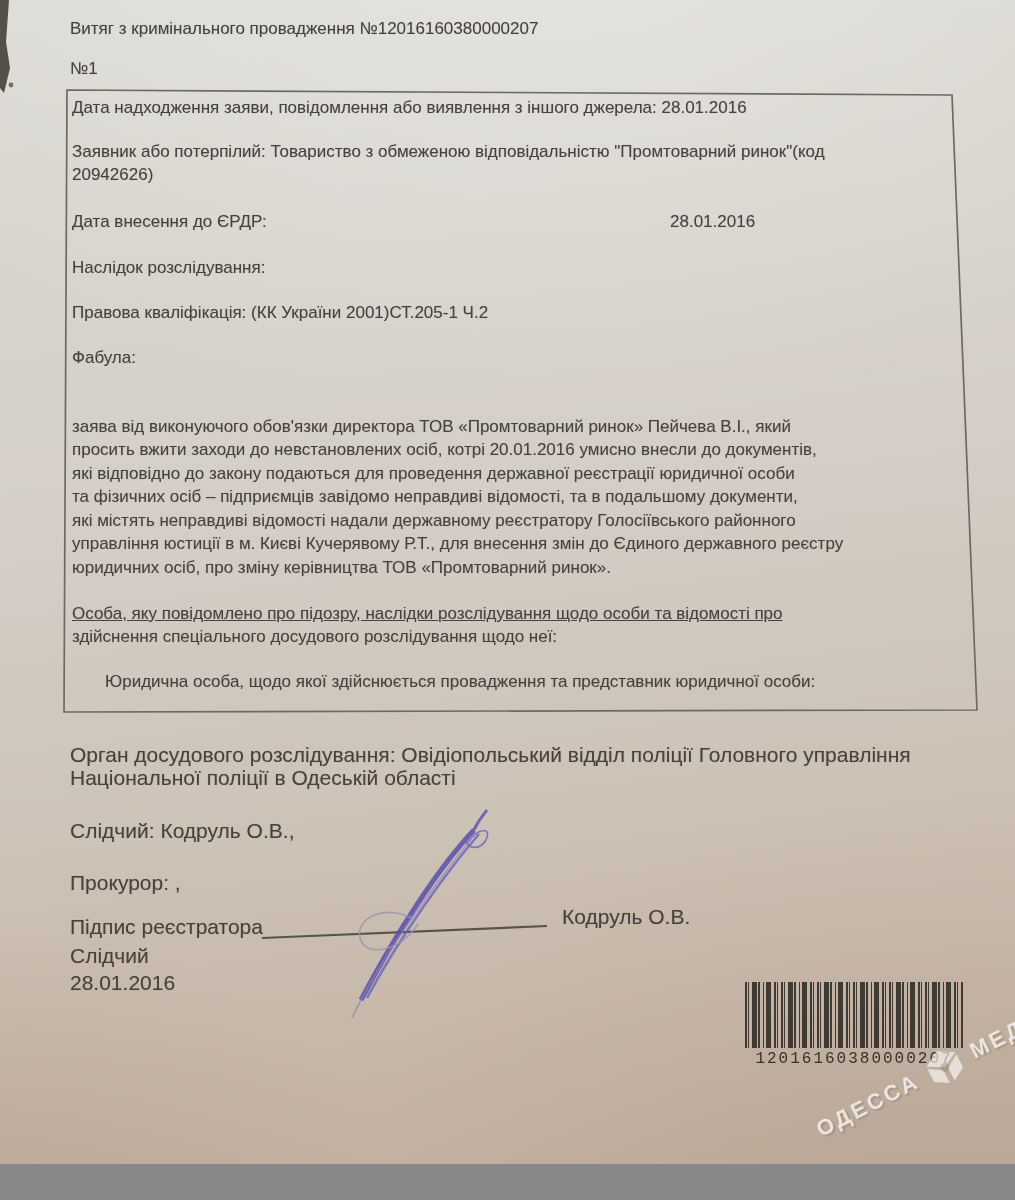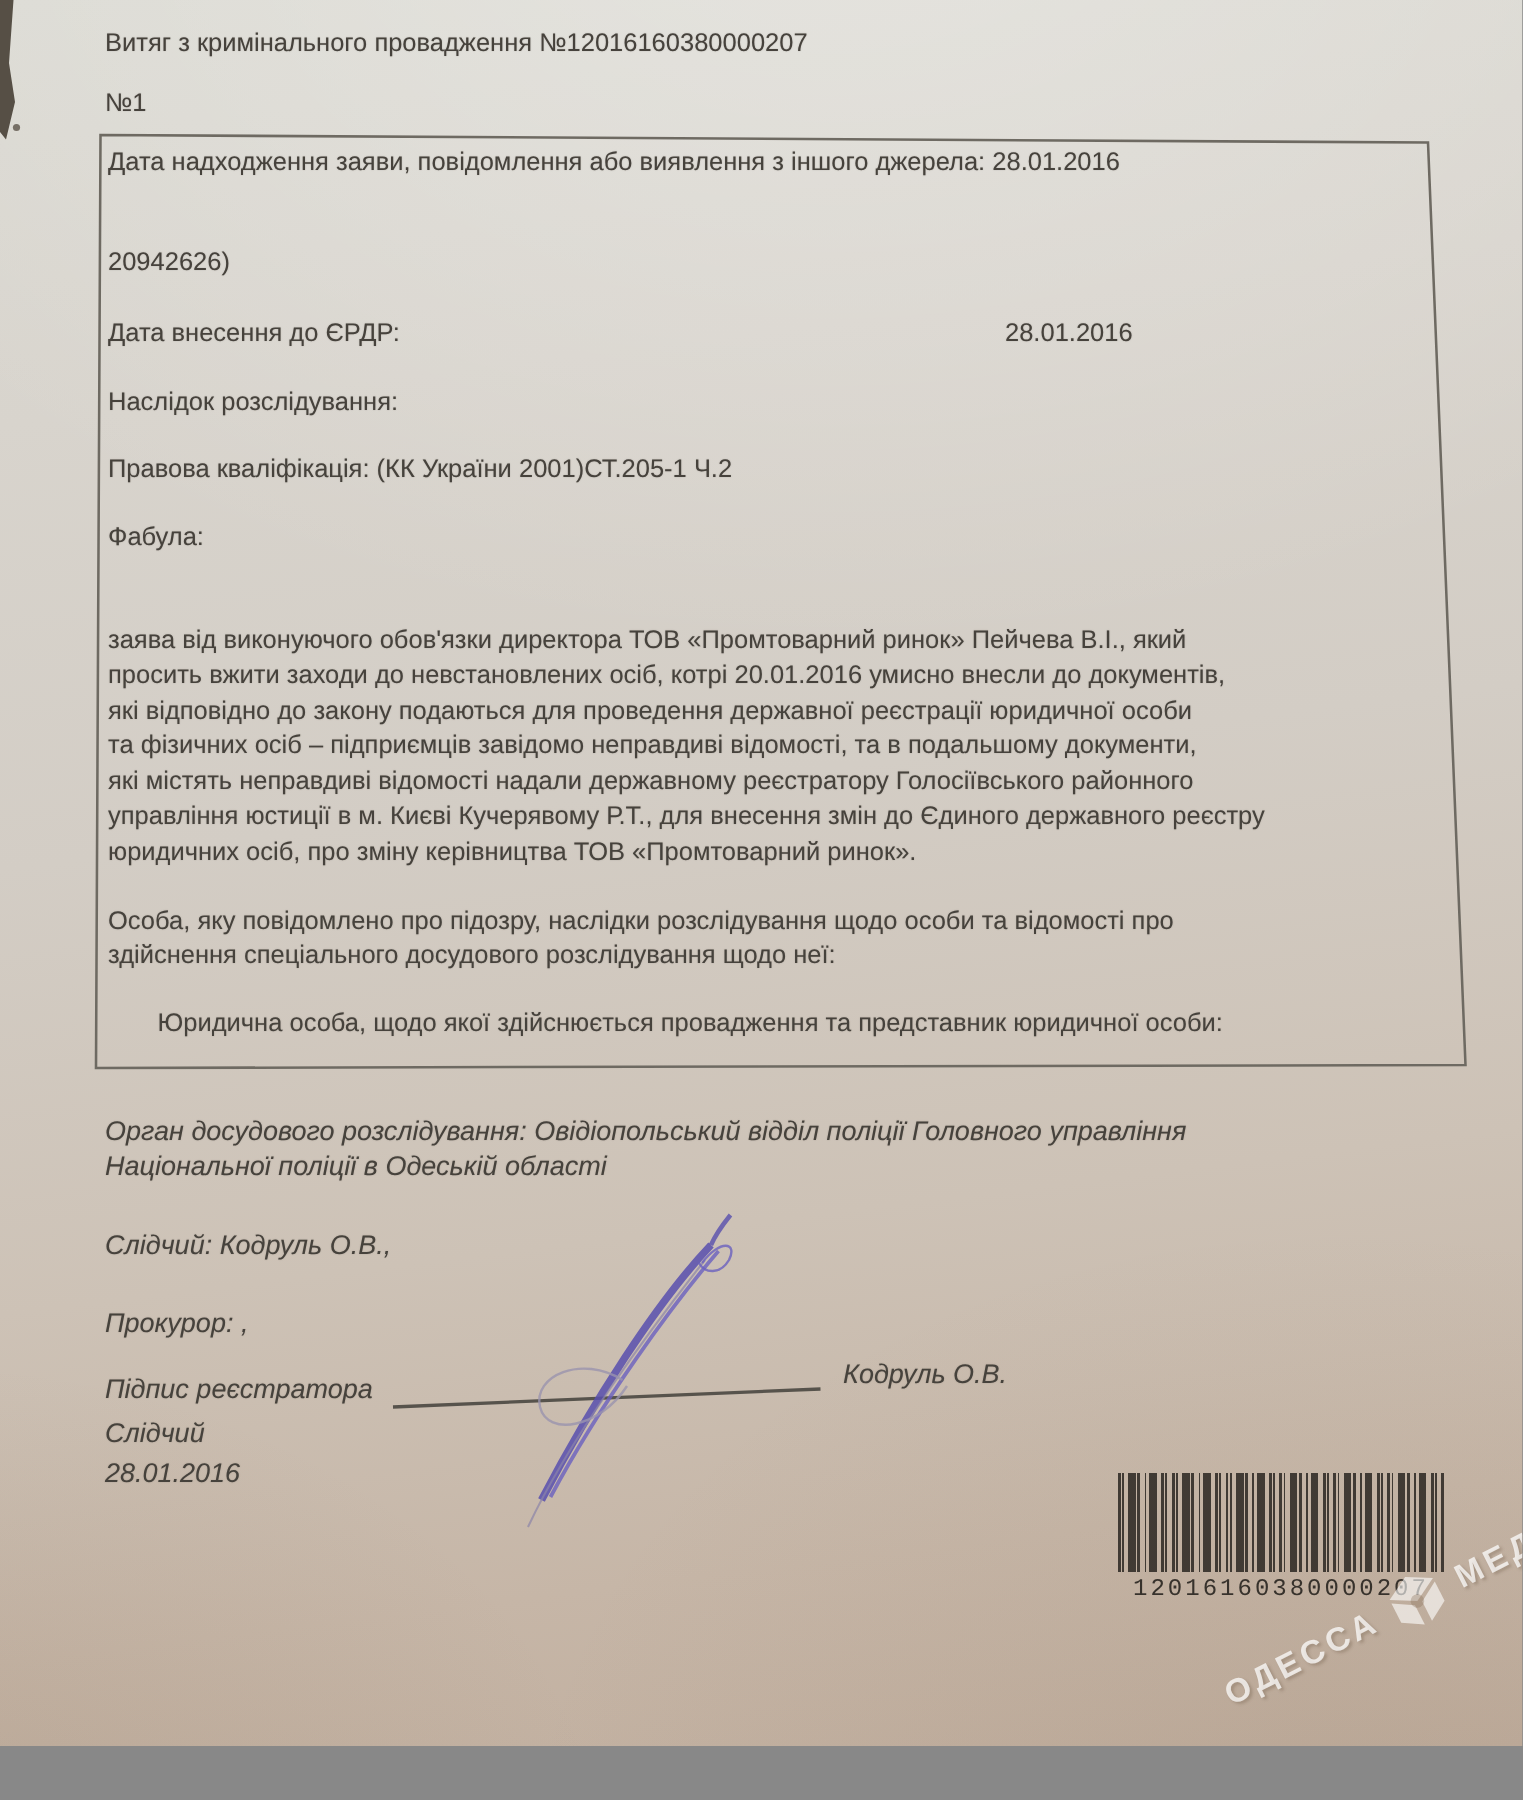--- a/index.html
+++ b/index.html
@@ -15,21 +15,21 @@
     content:""; position:absolute; inset:0; pointer-events:none;
     background:
       radial-gradient(120% 70% at 55% -8%, rgba(255,255,255,0.30), transparent 65%),
       radial-gradient(85% 55% at -6% 108%, rgba(115,88,62,0.13), transparent 55%),
       radial-gradient(90% 60% at 88% 106%, rgba(122,94,68,0.10), transparent 60%);
   }
   .t {
     position:absolute; white-space:nowrap; font-size:17px; line-height:21px;
     text-shadow:0 0 1px rgba(72,66,58,0.28);
   }
-  .ft { font-size:18px;font-style:italic; }
+  .ft { font-size:21px; }
   .overlay { position:absolute; left:0; top:0; width:1015px; height:1200px; pointer-events:none; }
   .barcode {
     position:absolute; left:745px; top:982px; width:218px; height:66px;
     background: repeating-linear-gradient(90deg,
       #2f2a25 0 2px,  rgba(0,0,0,0) 2px 3px,
       #2f2a25 3px 4px, rgba(0,0,0,0) 4px 7px,
       #2f2a25 7px 12px, rgba(0,0,0,0) 12px 13px,
       #2f2a25 13px 15px, rgba(0,0,0,0) 15px 18px,
       #2f2a25 18px 19px, rgba(0,0,0,0) 19px 21px,
       #2f2a25 21px 26px, rgba(0,0,0,0) 26px 29px,
@@ -71,36 +71,37 @@
       <path d="M415,920 C388,903 355,917 360,938 C365,958 400,952 418,924" stroke="#9a93ae" stroke-width="1.6" fill="none" opacity="0.8"></path>
       <path d="M468,842 C480,826 492,828 486,840 C480,850 470,849 466,842" stroke="#6a60bf" stroke-width="1.6" fill="none" opacity="0.8"></path>
       <path d="M474,830 C478,821 483,815 487,810" stroke="#584fae" stroke-width="3" fill="none" opacity="0.8"></path>
     </g>
   </svg>
 
   <div class="t" style="left:70px; top:18px;">Витяг з кримінального провадження №12016160380000207</div>
   <div class="t" style="left:70px; top:58px;">№1</div>
 
   <div class="t" style="left:72px;  top:97px;">Дата надходження заяви, повідомлення або виявлення з іншого джерела: 28.01.2016</div>
+  <div class="t" style="left:72px;  top:141px;">Заявник або потерпілий: Товариство з обмеженою відповідальністю "Промтоварний ринок"(код</div>
   <div class="t" style="left:72px;  top:164px;">20942626)</div>
   <div class="t" style="left:72px;  top:211px;">Дата внесення до ЄРДР:</div>
   <div class="t" style="left:670px; top:211px;">28.01.2016</div>
   <div class="t" style="left:72px;  top:257px;">Наслідок розслідування:</div>
   <div class="t" style="left:72px;  top:302px;">Правова кваліфікація: (КК України 2001)СТ.205-1 Ч.2</div>
   <div class="t" style="left:72px;  top:347px;">Фабула:</div>
 
   <div class="t" style="left:72px; top:416px;">заява від виконуючого обов'язки директора ТОВ «Промтоварний ринок» Пейчева В.І., який</div>
   <div class="t" style="left:72px; top:439px;">просить вжити заходи до невстановлених осіб, котрі 20.01.2016 умисно внесли до документів,</div>
   <div class="t" style="left:72px; top:463px;">які відповідно до закону подаються для проведення державної реєстрації юридичної особи</div>
   <div class="t" style="left:72px; top:486px;">та фізичних осіб – підприємців завідомо неправдиві відомості, та в подальшому документи,</div>
   <div class="t" style="left:72px; top:510px;">які містять неправдиві відомості надали державному реєстратору Голосіївського районного</div>
   <div class="t" style="left:72px; top:533px;">управління юстиції в м. Києві Кучерявому Р.Т., для внесення змін до Єдиного державного реєстру</div>
   <div class="t" style="left:72px; top:557px;">юридичних осіб, про зміну керівництва ТОВ «Промтоварний ринок».</div>
 
-  <div class="t" style="left:72px; top:603px;">Особа, яку повідомлено про підозру, наслідки розслідування щодо особи та відомості про</div>
+  <div class="t" style="left:72px; top:603px;text-decoration:underline;">Особа, яку повідомлено про підозру, наслідки розслідування щодо особи та відомості про</div>
   <div class="t" style="left:72px; top:626px;">здійснення спеціального досудового розслідування щодо неї:</div>
 
   <div class="t" style="left:72px; top:671px;margin-left:33px;">Юридична особа, щодо якої здійснюється провадження та представник юридичної особи:</div>
 
   <div class="t ft" style="left:70px; top:744px;">Орган досудового розслідування: Овідіопольський відділ поліції Головного управління</div>
   <div class="t ft" style="left:70px; top:767px;">Національної поліції в Одеській області</div>
 
   <div class="t ft" style="left:70px; top:820px;">Слідчий: Кодруль О.В.,</div>
   <div class="t ft" style="left:70px; top:872px;">Прокурор: ,</div>
 

